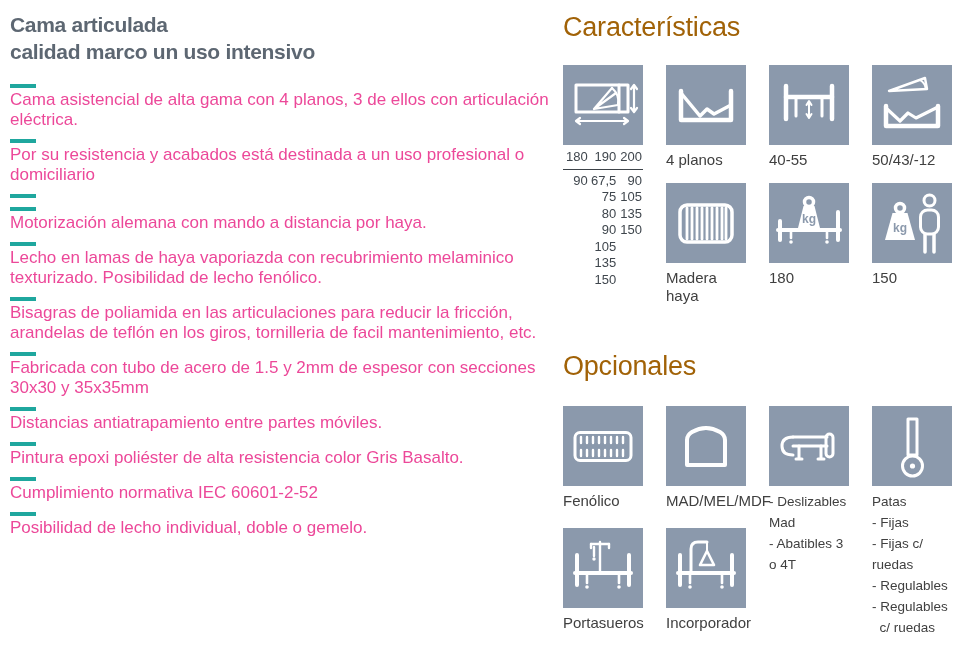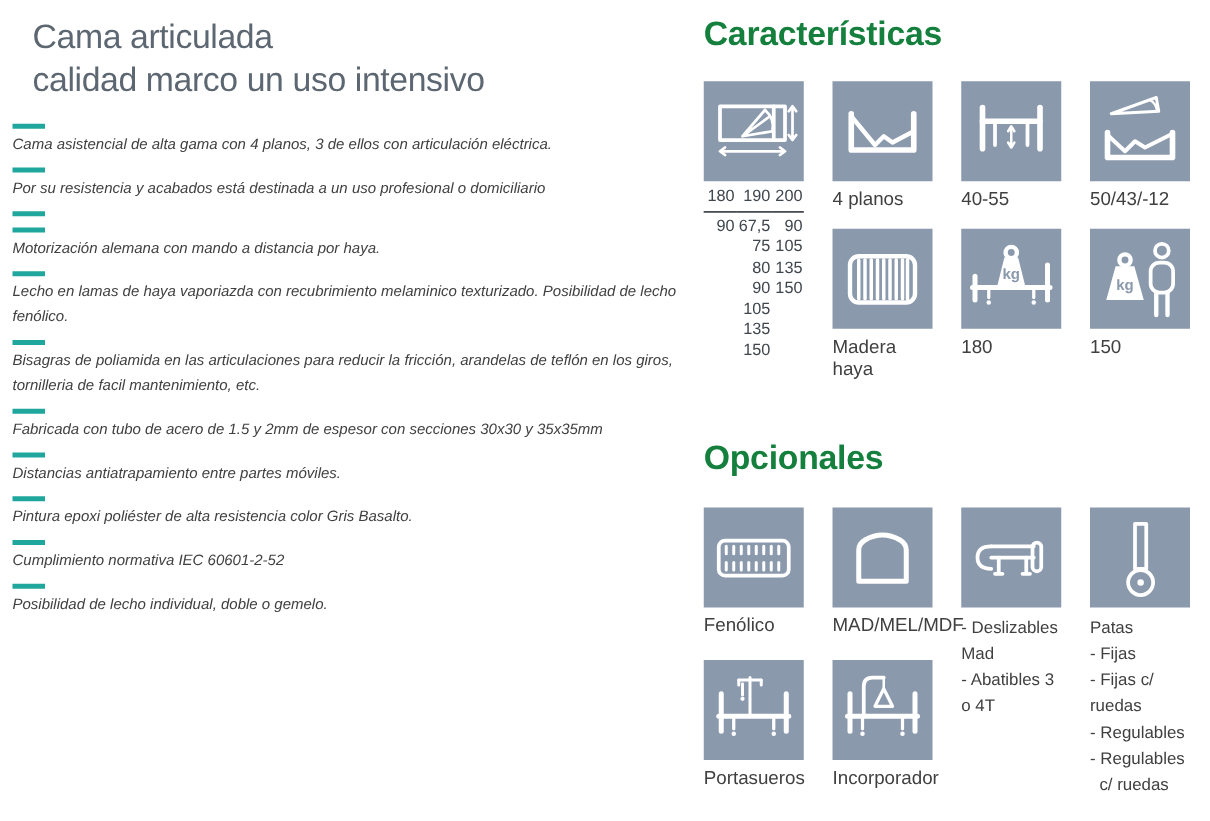--- a/index.html
+++ b/index.html
@@ -5,27 +5,27 @@
   html,body{margin:0;padding:0;}
   body{
     width:968px;height:657px;background:#ffffff;
     font-family:"Liberation Sans", sans-serif;
     position:relative;overflow:hidden;
     color:#3f464d;
   }
   .page{position:absolute;inset:0;}
   
   .left-col{position:absolute;left:10px;top:12px;width:540px;}
-  .title{margin:0 0 18px 16px;font-size:27px;line-height:1.28;font-weight:normal;color:#5d6772;letter-spacing:-0.3px;}
+  .title{margin:0 0 18px 0;font-size:21px;line-height:1.28;font-weight:bold;color:#5d6772;letter-spacing:-0.3px;}
   .bullet{margin-bottom:9px;}
   .dash{display:block;width:26px;height:4px;background:#1fa79e;margin-bottom:2px;}
-  .bullet p{margin:0;font-size:12px;line-height:20px;color:#404040;font-style:italic;}
+  .bullet p{margin:0;font-size:17px;line-height:20px;color:#ec4899;}
   
   .right-col{position:absolute;left:563px;top:12px;width:405px;}
-  .section-heading{margin:0 0 22px 0;font-size:27px;font-weight:bold;color:#15803d;letter-spacing:-0.2px;}
+  .section-heading{margin:0 0 22px 0;font-size:27px;font-weight:normal;color:#a16207;letter-spacing:-0.2px;}
   .section-heading.opc{margin-top:46px;margin-bottom:24px;}
   .grid{display:grid;grid-template-columns:repeat(4,80px);column-gap:23px;}
   .car-grid{grid-template-rows:118px auto;}
   .opc-grid{grid-template-rows:122px auto;}
   .cell{position:relative;}
   .span-rows{grid-row:1 / 3;}
   .r2c2{grid-column:2;grid-row:2;}
   .r2c3{grid-column:3;grid-row:2;}
   .r2c4{grid-column:4;grid-row:2;}
   .opc-c4{grid-column:4;grid-row:1 / 3;}

